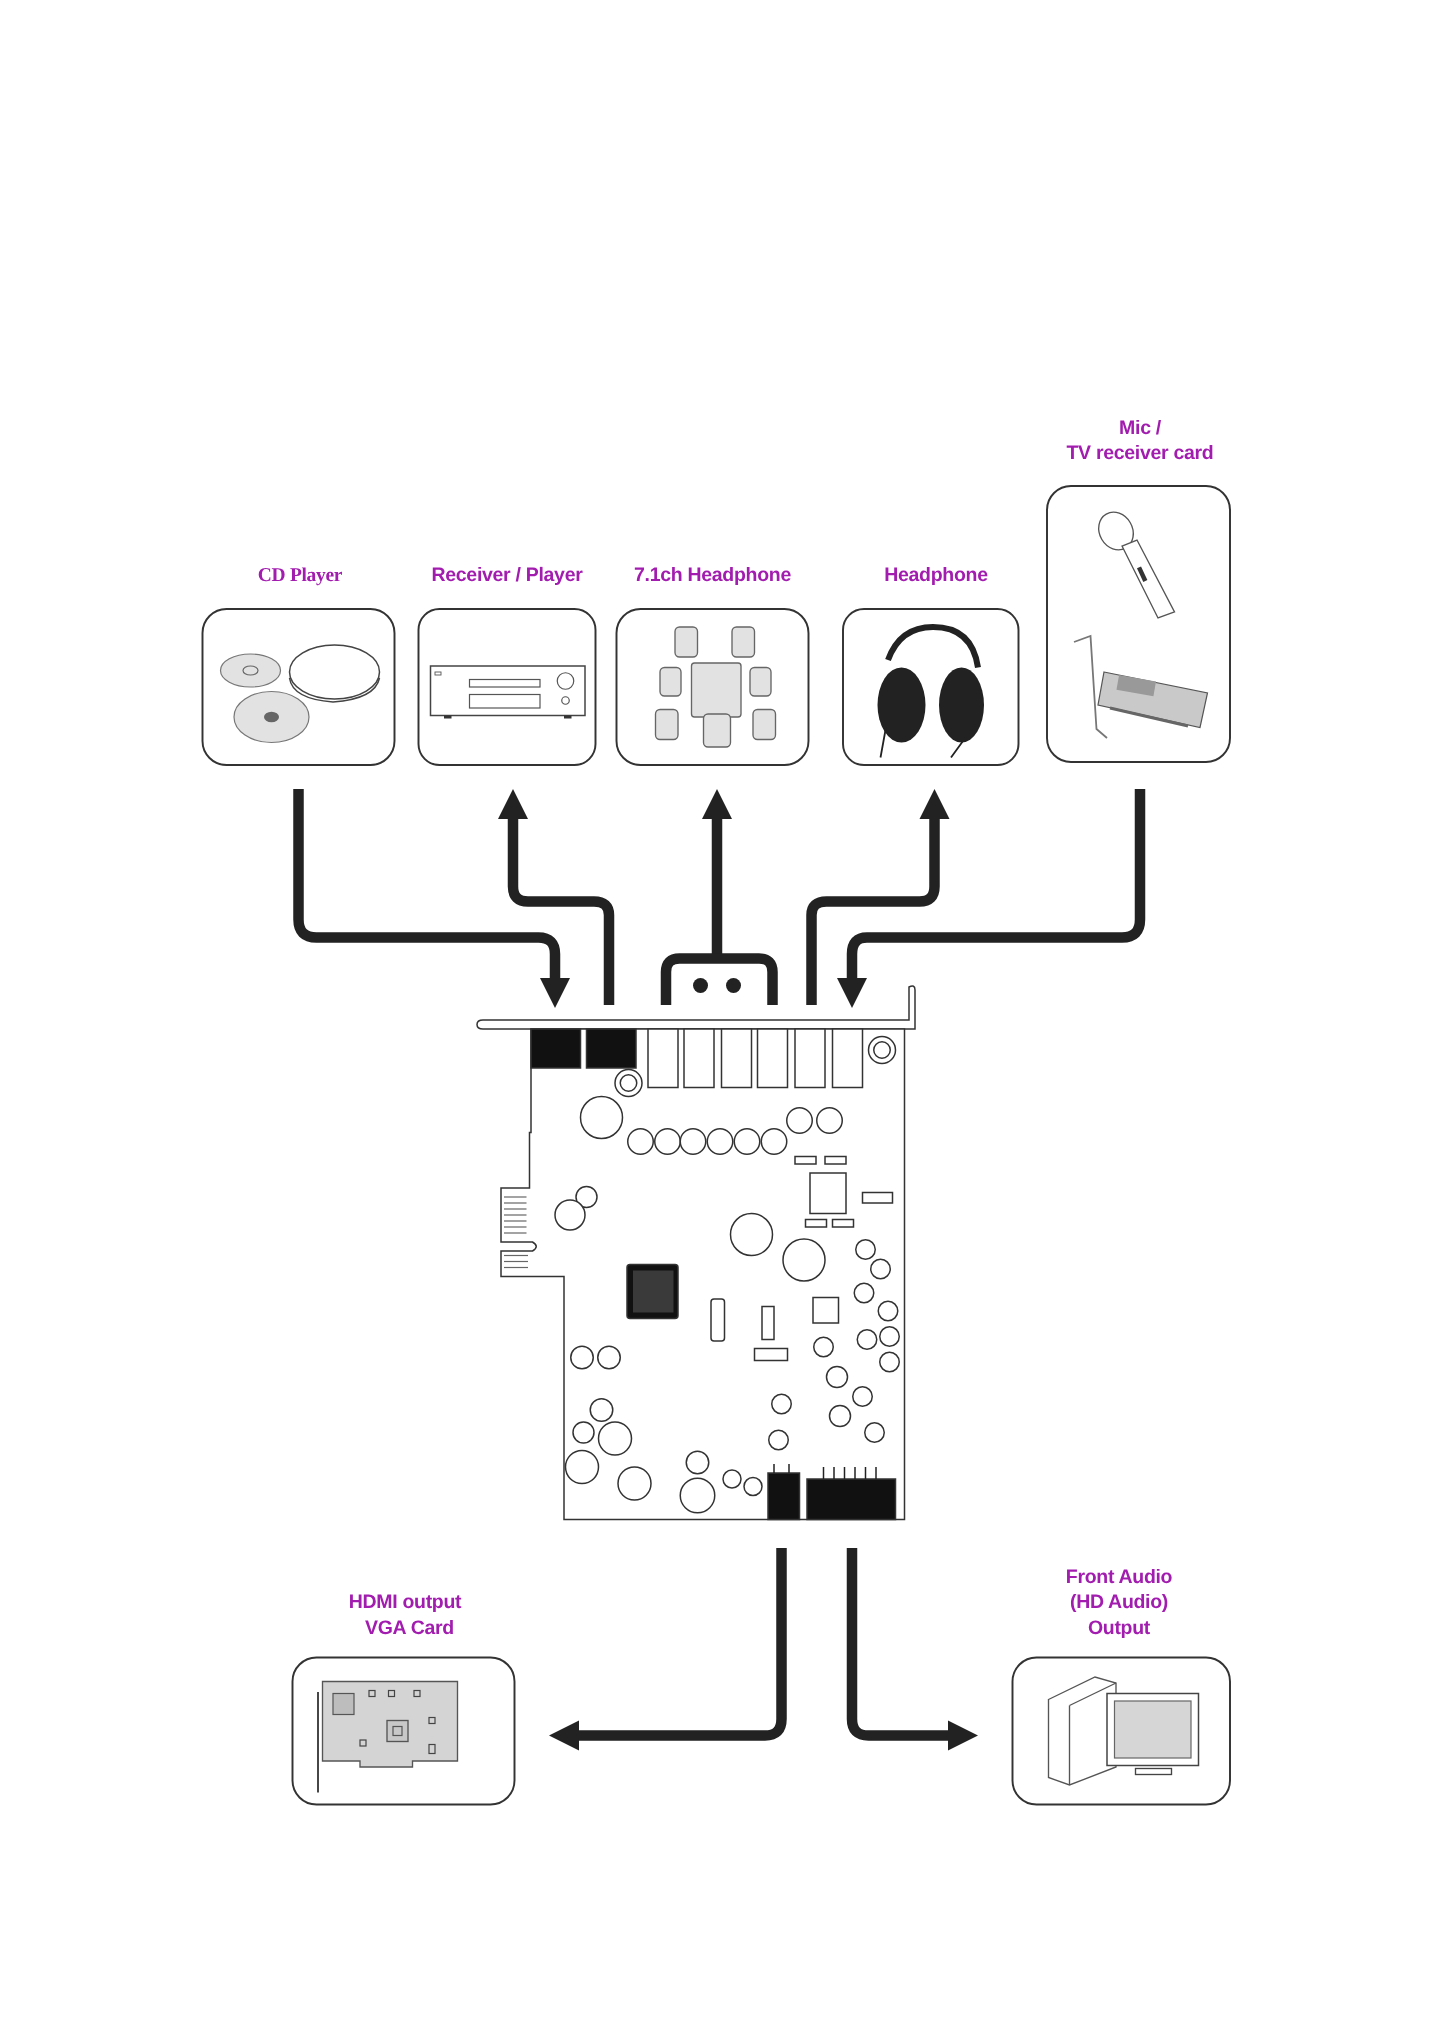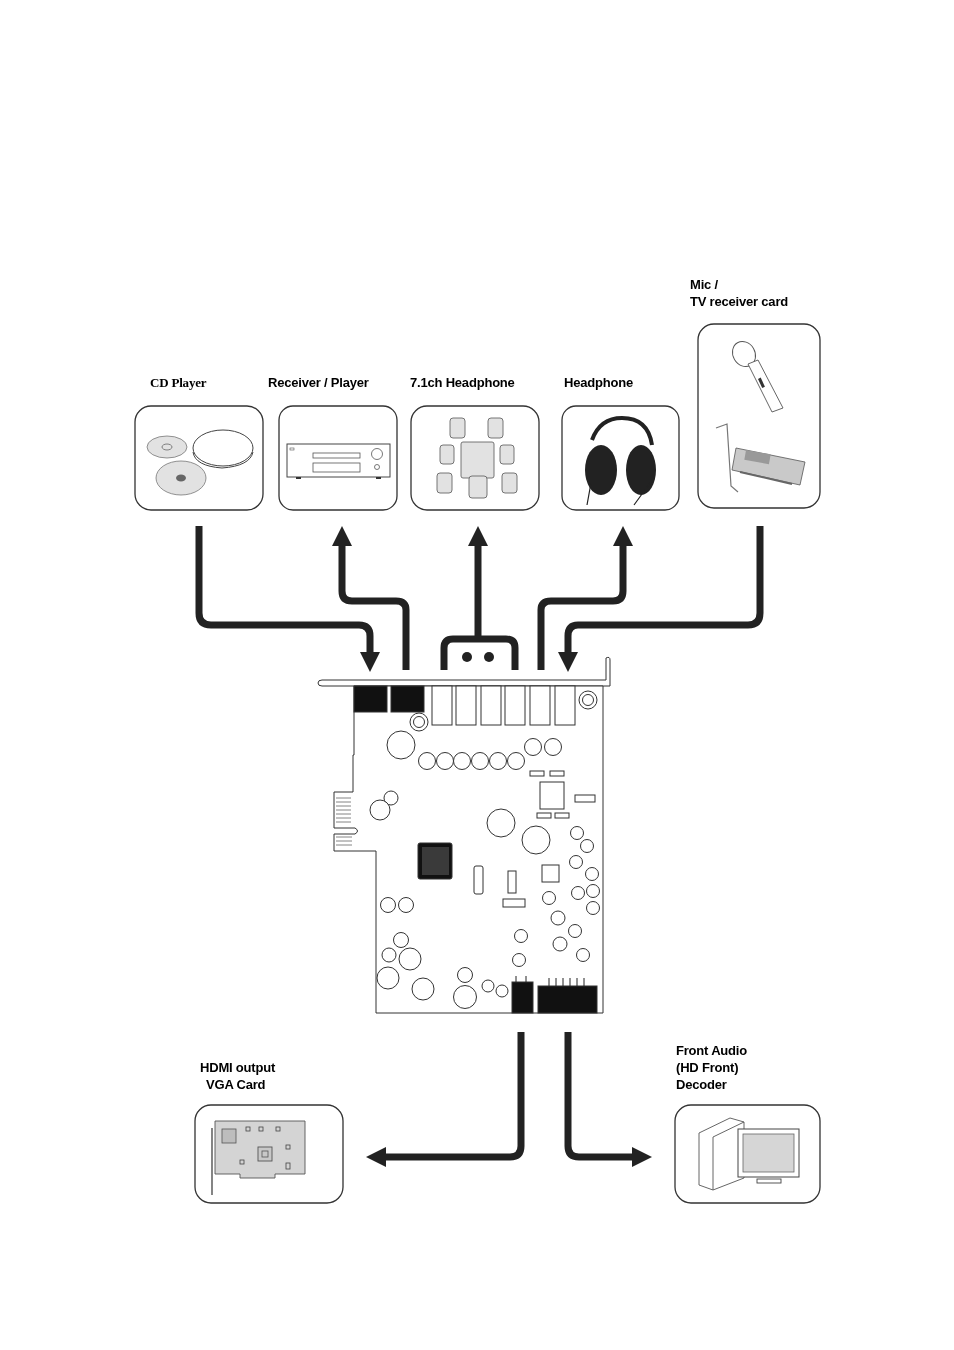--- a/index.html
+++ b/index.html
@@ -1,38 +1,38 @@
 <!DOCTYPE html>
 <html><head>
 <meta charset="utf-8">
 <style>
   html,body{margin:0;padding:0;background:#fff;}
   body{width:954px;height:1350px;position:relative;overflow:hidden;font-family:"Liberation Sans",sans-serif;}
-  .lbl{position:absolute;font-weight:bold;font-size:13px;color:#000000;text-align:left;line-height:17px;letter-spacing:-0.2px;white-space:nowrap;}
+  .lbl{position:absolute;font-weight:bold;font-size:13px;color:#a21caf;text-align:center;line-height:17px;letter-spacing:-0.2px;white-space:nowrap;}
   svg{position:absolute;left:0;top:0;}
 </style>
 </head>
 <body>
 
 <div class="lbl" style="left:150px;top:374px;width:100px;font-family:Liberation Serif, serif;">CD Player</div>
 <div class="lbl" style="left:268px;top:374px;width:140px;">Receiver / Player</div>
 <div class="lbl" style="left:410px;top:374px;width:130px;">7.1ch Headphone</div>
 <div class="lbl" style="left:564px;top:374px;width:120px;">Headphone</div>
 <div class="lbl" style="left:690px;top:276px;width:140px;">
   <div>Mic /</div>
   <div>TV receiver card</div>
 </div>
 <div class="lbl" style="left:200px;top:1059px;width:140px;">
   <div>HDMI output</div>
   <div style="padding-left:6px;">VGA Card</div>
 </div>
 <div class="lbl" style="left:676px;top:1042px;width:140px;">
   <div>Front Audio</div>
-  <div>(HD Front)</div>
-  <div>Decoder</div>
+  <div>(HD Audio)</div>
+  <div>Output</div>
 </div>
 
 <svg width="954" height="1350" viewBox="0 0 954 1350">
   <defs>
     <marker id="ah" markerWidth="4" markerHeight="4" refX="2" refY="2" orient="auto" markerUnits="strokeWidth">
       <path d="M0,0 L4,2 L0,4 Z" fill="#222"></path>
     </marker>
   </defs>
 
   <g>

